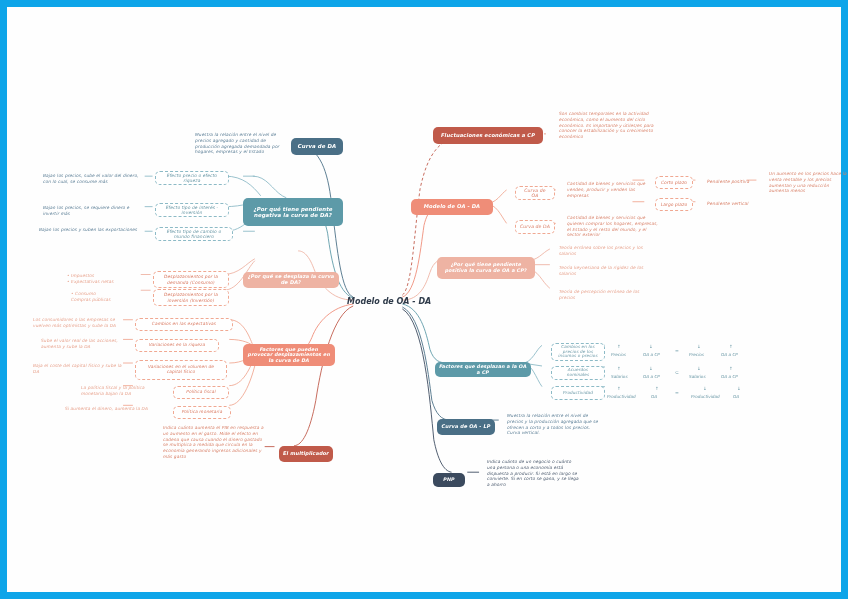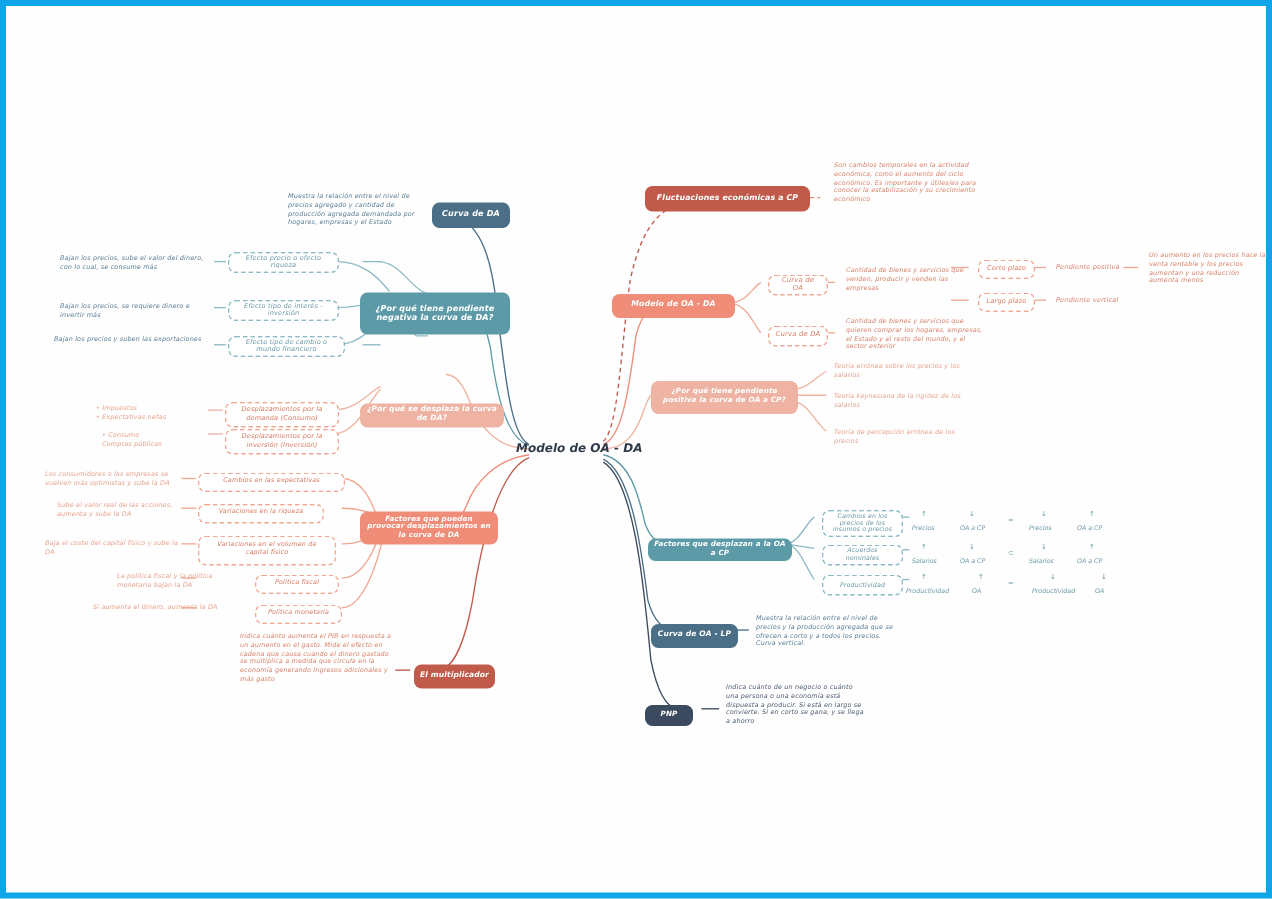--- a/index.html
+++ b/index.html
@@ -6,21 +6,21 @@
   body{
     width:848px;height:599px;
     background:#ffffff;
     font-family:"DejaVu Sans","Liberation Sans",sans-serif;
     overflow:hidden;
     position:relative;
   }
   #page{
     position:absolute;inset:0;
     background:#fefefe;
-    border:4px solid #0ea5e9;
+    border:7px solid #0ea5e9;
     box-sizing:border-box;
   }
   #canvas{position:absolute;inset:0;}
   .node{
     position:absolute;
     box-sizing:border-box;
     display:flex;align-items:center;justify-content:center;
     text-align:center;
     line-height:1.15;
     letter-spacing:.1px;

